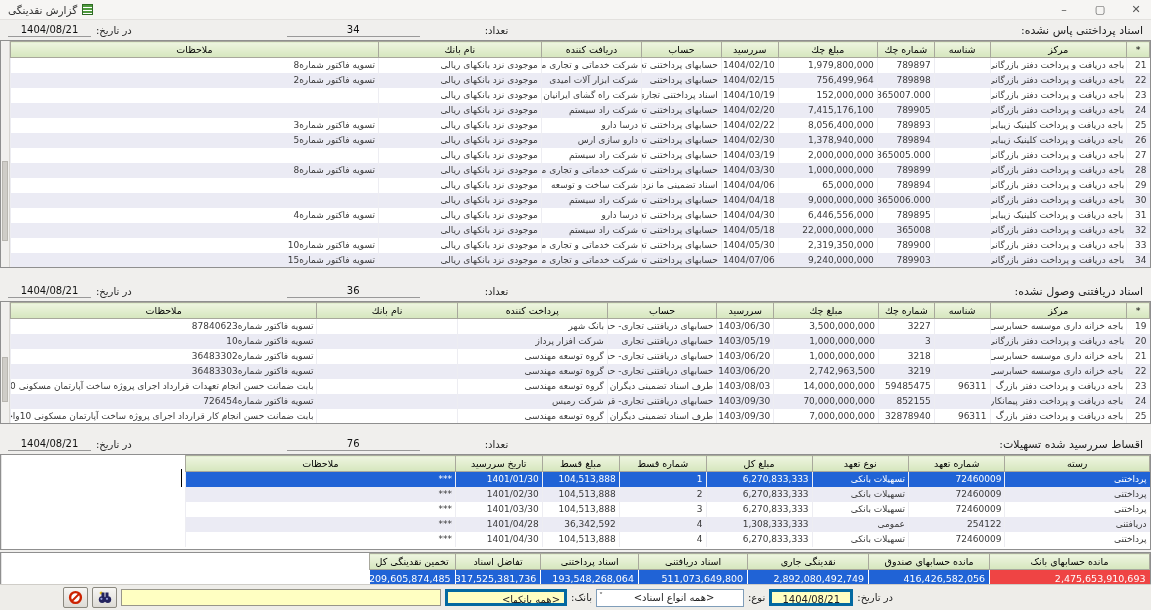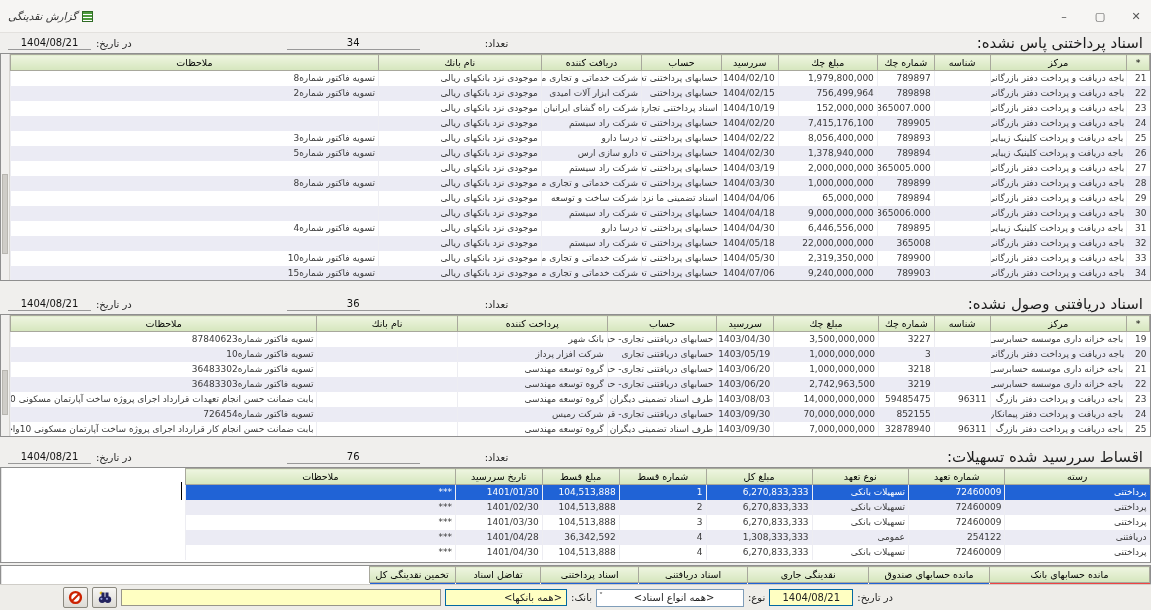--- a/index.html
+++ b/index.html
@@ -9,40 +9,39 @@
     font-family: "DejaVu Sans", sans-serif;
     font-size: 10px;
     background: #f0efed;
     color: #2b2b2b;
     position: relative;
   }
 
   
   .titlebar {
     direction: ltr;
-    height: 33px;
+    height: 20px;
     background: #f6f5f3;
     border-bottom: 1px solid #e3e1de;
     display: flex; align-items: center;
     padding: 0 8px;
-    font-style: italic;
   }
   .win-title { font-size: 10.5px; color: #333; margin-right: 5px; }
   .win-icon {
     width: 11px; height: 11px; display:inline-block;
     background: #4e9a3d; border:1px solid #2f6b24;
     background-image: linear-gradient(#fff 1px, transparent 1px);
     background-size: 100% 3px; background-position: 0 2px;
   }
   .win-controls { margin-left:auto; display:flex; gap:22px; align-items:center; }
   .win-btn { font-size: 11px; color:#555; width:14px; text-align:center; cursor:default; }
 
   
   .band { display:flex; align-items:center; height:20px; padding:0 8px; }
-  .band-title { font-size:15px; color:#1c1c1c; }
+  .band-title { font-size:11px; color:#1c1c1c; }
   .band-fields { margin-right:auto; display:flex; align-items:center; }
   .flabel { color:#222; font-size:10px; }
   .uline {
     border-bottom:1px solid #999;
     text-align:center; height:14px; line-height:14px; font-size:10px; color:#111;
   }
   .count-box { width:133px; margin-right:65px; margin-left:155px; }
   .date-box  { width:83px;  margin-right:5px; }
 
   
@@ -91,21 +90,21 @@
 
   
   .toolbar {
     position:absolute; bottom:0; right:0; left:0; height:26px;
     background:#eeede9; border-top:1px solid #cfcdc8;
     display:flex; align-items:center; gap:4px;
     padding:0 258px 0 3px;
   }
   .tlabel { font-size:10px; color:#222; white-space:nowrap;text-align:right; }
   .yfield {
-    background:#ffffc2; border:1px solid #0369a1; height:17px; line-height:15px;
+    background:#ffffc2; border:3px solid #0369a1; height:17px; line-height:15px;
     font-size:10px; color:#222; padding:0 4px; white-space:nowrap; overflow:hidden;
   }
   .f-date { width:84px; text-align:center; }
   .f-bank { width:122px; text-align:right; }
   input.f-search {
     width:320px; background:#ffffc2; border:1px solid #98968a; height:17px;
     font-family:"DejaVu Sans",sans-serif; font-size:10px; padding:0 4px;
   }
   .dropdown {
     width:148px; height:18px; background:#fff; border:1px solid #7f9db9;
@@ -386,21 +385,21 @@
           <th>ملاحظات</th>
         </tr>
       </thead>
       <tbody>
         <tr>
           <td>19</td>
           <td>باجه خزانه داری موسسه حسابرسی</td>
           <td></td>
           <td>3227</td>
           <td>3,500,000,000</td>
-          <td>1403/04/30</td>
+          <td>1403/06/30</td>
           <td>حسابهای دریافتنی تجاری- حسا</td>
           <td>بانک شهر</td>
           <td></td>
           <td>تسویه فاکتور شماره87840623</td>
         </tr>
         <tr>
           <td>20</td>
           <td>باجه دریافت و پرداخت دفتر بازرگانی آبی</td>
           <td></td>
           <td>3</td>

